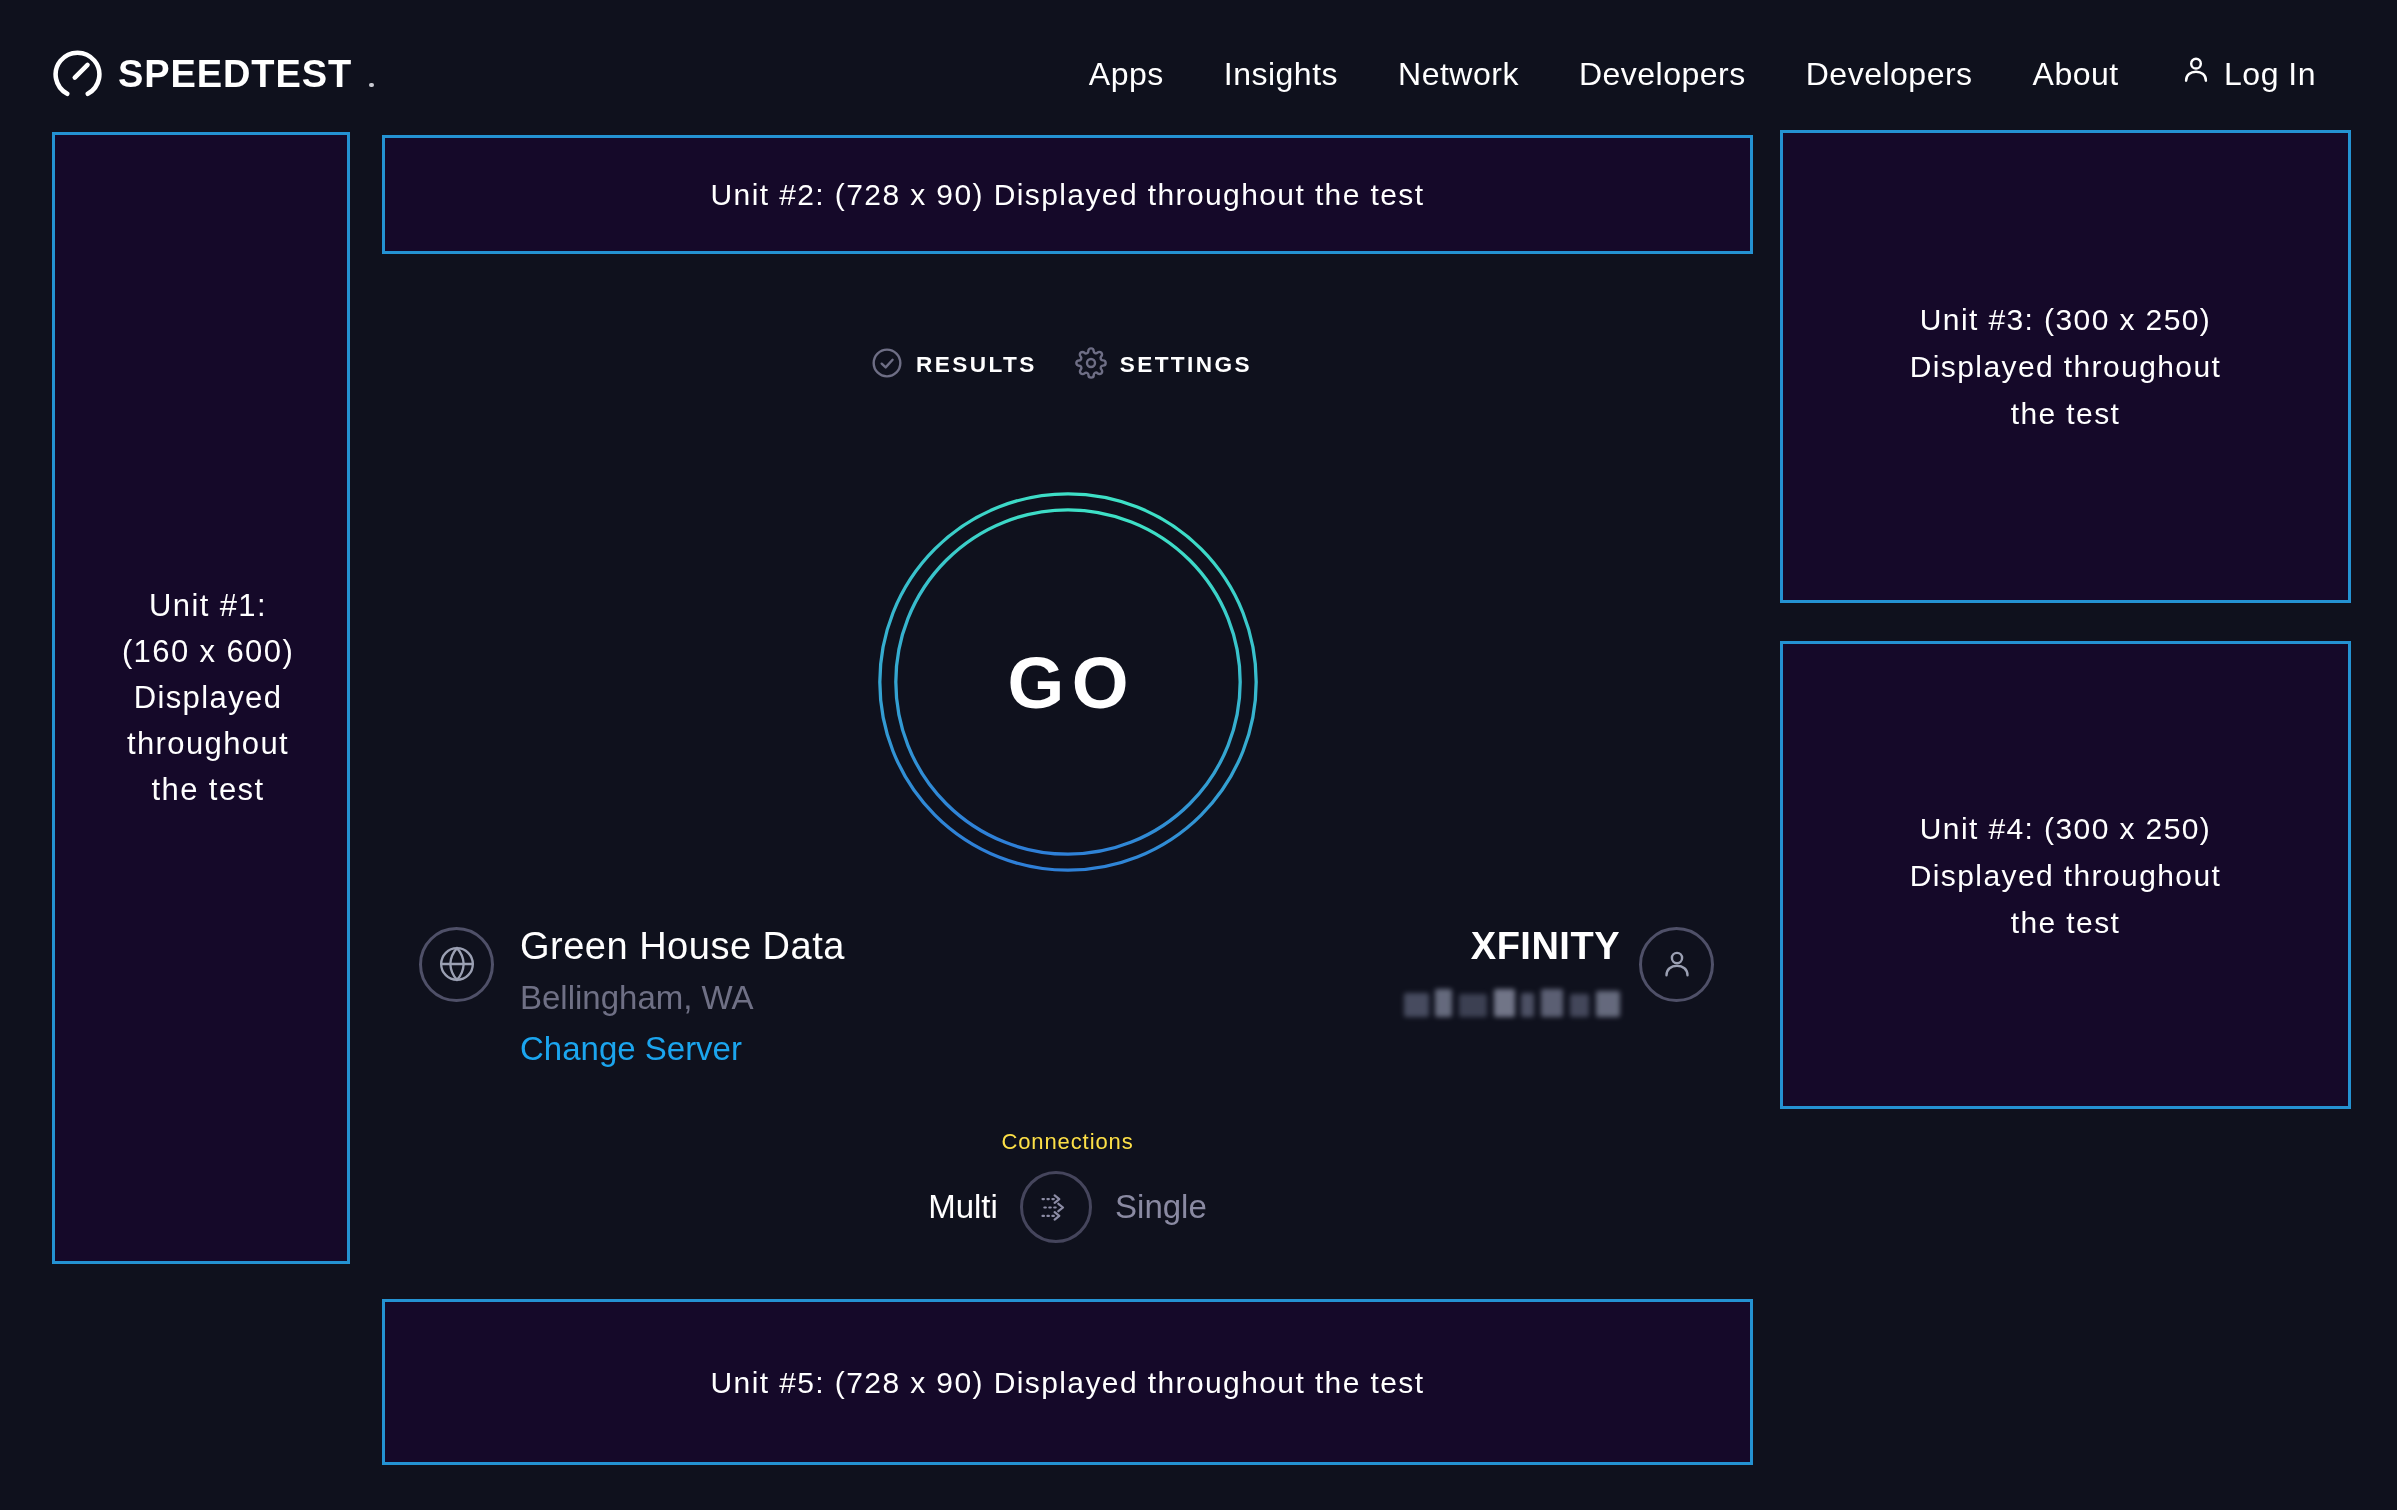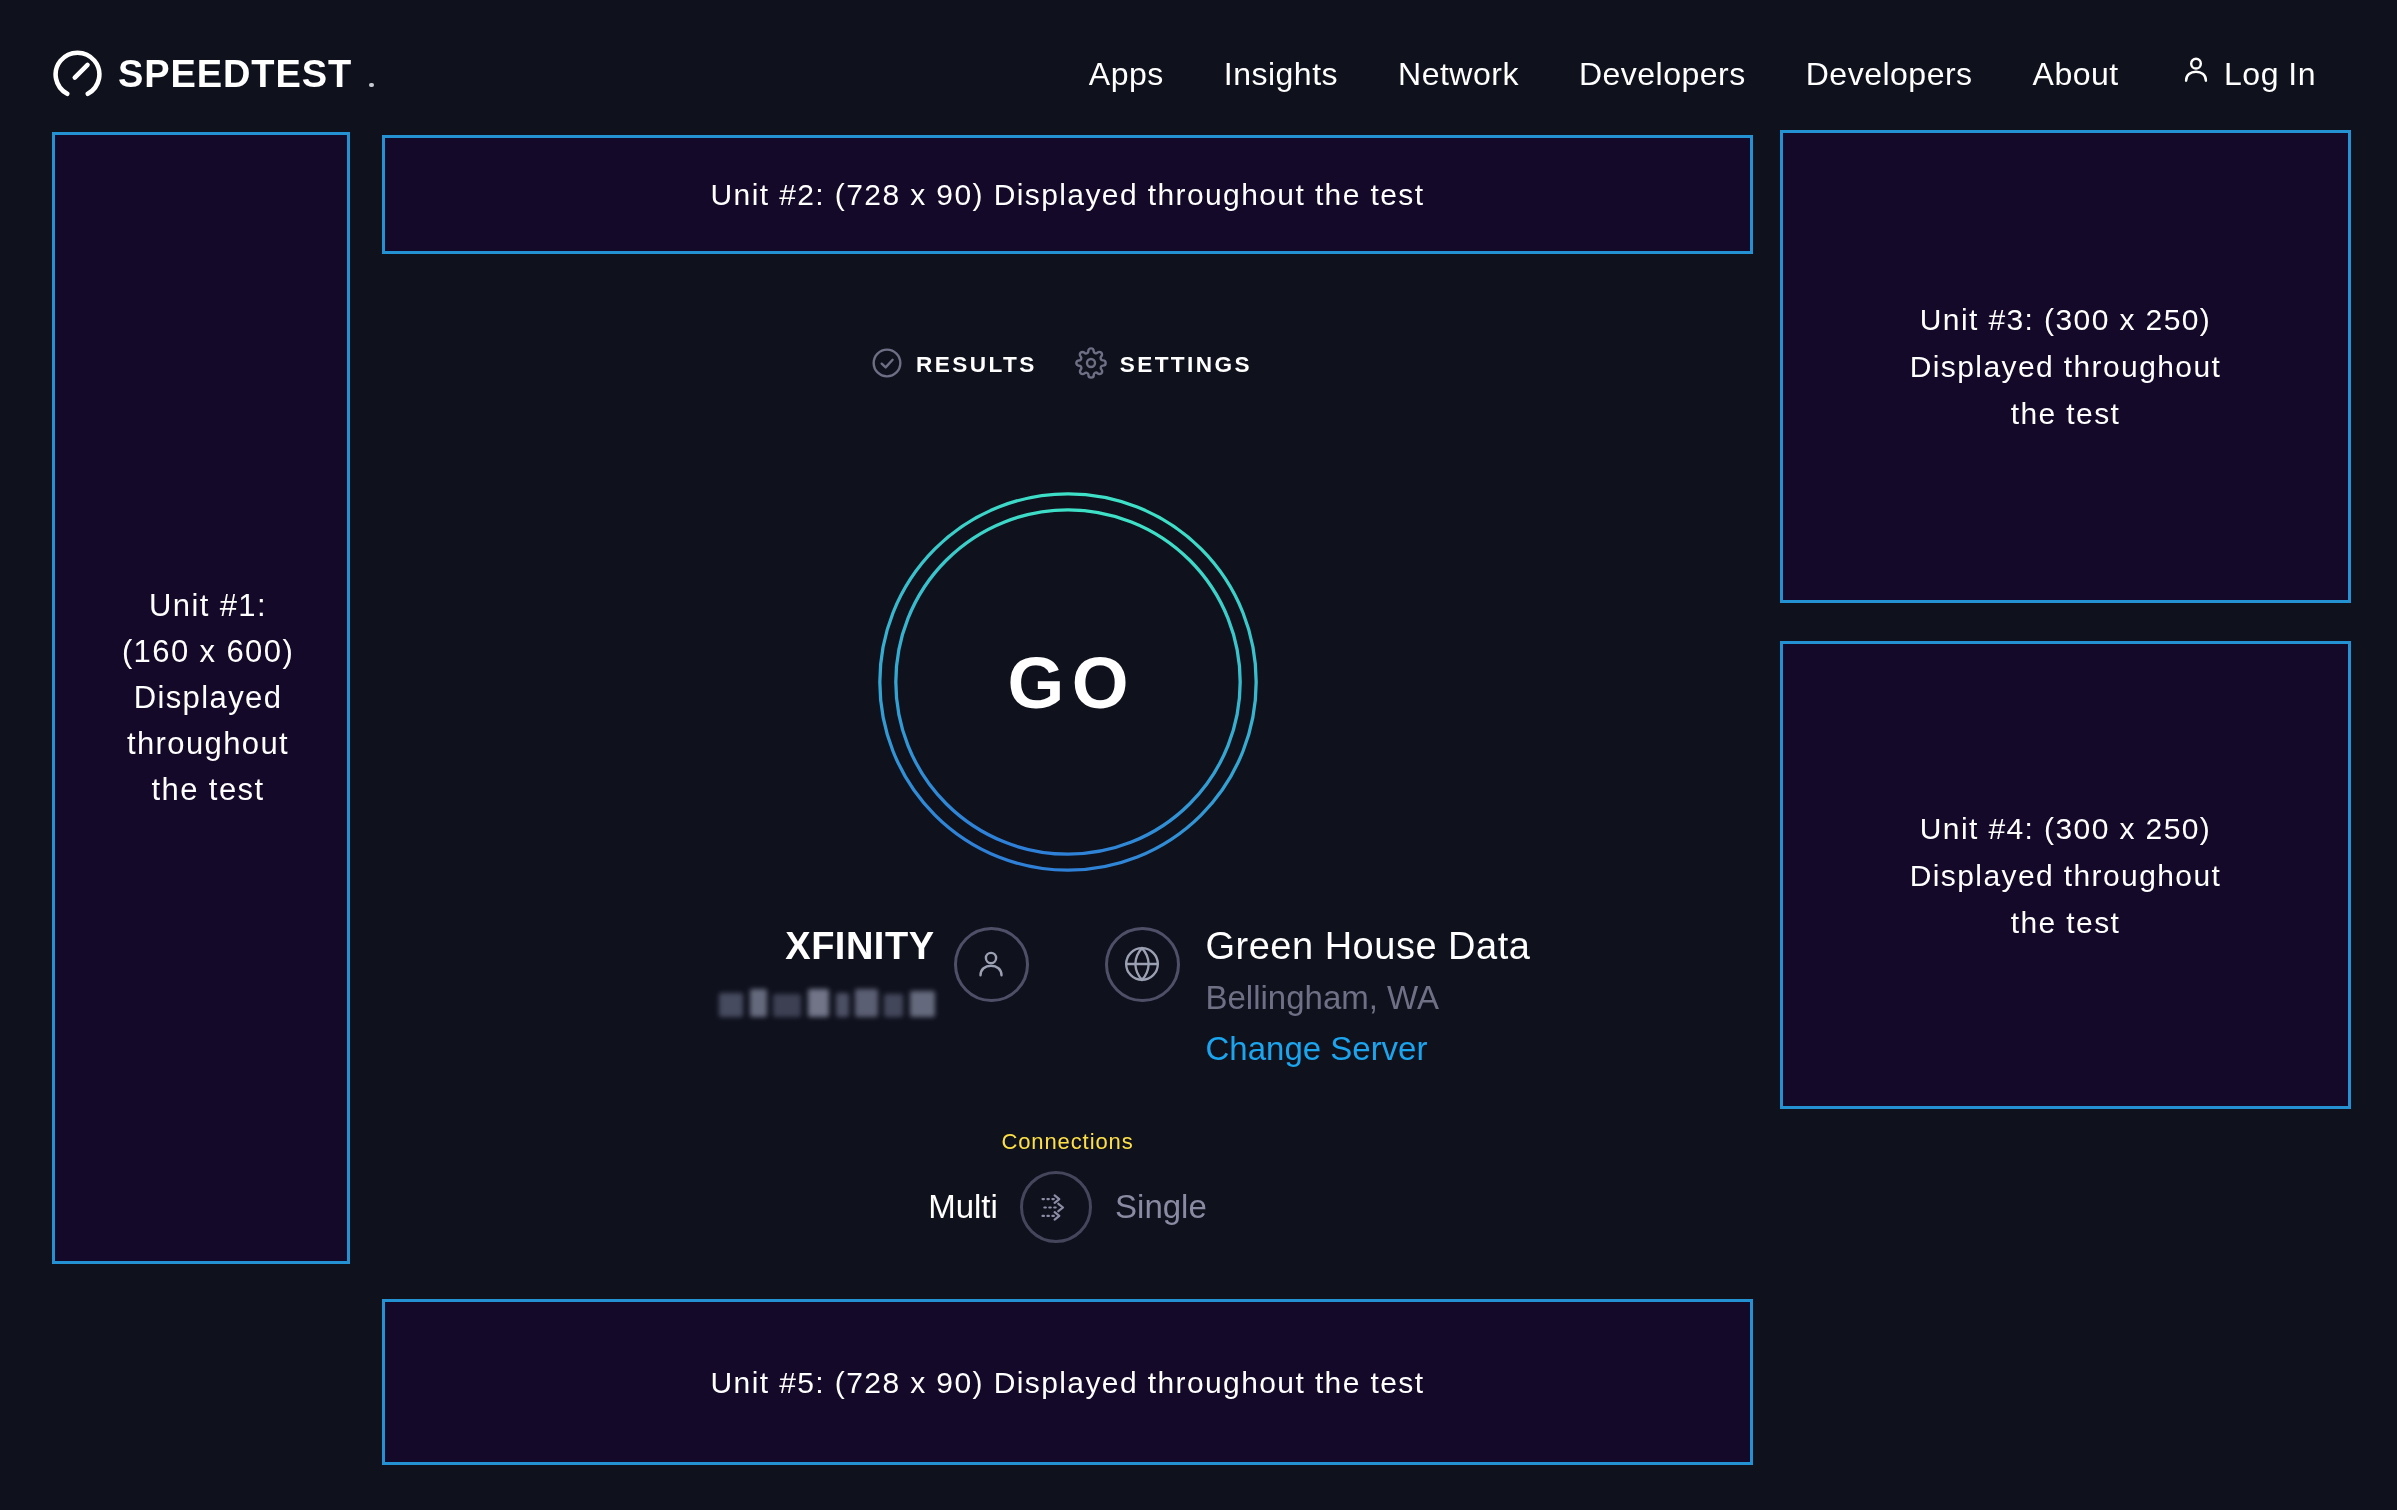--- a/index.html
+++ b/index.html
@@ -200,53 +200,53 @@
           <stop offset="100%" stop-color="#2e7ed8"></stop>
         </linearGradient>
       </defs>
       <circle cx="203" cy="203" r="200" stroke="url(#goRing)" stroke-width="3.5"></circle>
       <circle cx="203" cy="203" r="183" stroke="url(#goRing)" stroke-width="3.5"></circle>
     </svg>
     <span class="go-label">GO</span>
   </div>
 
   <div class="isp-row">
-    <div class="isp-half left">
-      <div class="isp-text-left">
-        <div class="isp-name">XFINITY</div>
-        <div class="redacted">
-          <span></span>
-            <span></span>
-            <span></span>
-            <span></span>
-            <span></span>
-            <span></span>
-            <span></span>
-            <span></span>
-        </div>
-      </div>
-      <div class="ring">
-        <svg width="36" height="36" viewBox="0 0 24 24" fill="none" stroke-width="1.6" stroke-linecap="round">
-          <circle cx="12" cy="8" r="3.4"></circle>
-          <path d="M5 19.5c0-4 3.1-6.3 7-6.3s7 2.3 7 6.3"></path>
-        </svg>
-      </div>
-    </div>
     <div class="isp-half right">
       <div class="ring">
         <svg width="40" height="40" viewBox="0 0 24 24" fill="none" stroke-width="1.4" stroke-linecap="round">
           <circle cx="12" cy="12" r="9.5"></circle>
           <line x1="2.5" y1="12" x2="21.5" y2="12"></line>
           <path d="M12 2.5a14.8 14.8 0 0 1 4 9.5 14.8 14.8 0 0 1-4 9.5 14.8 14.8 0 0 1-4-9.5 14.8 14.8 0 0 1 4-9.5z"></path>
         </svg>
       </div>
       <div class="server-text">
         <div class="server-name">Green House Data</div>
         <div class="server-loc">Bellingham, WA</div>
         <a class="change-server">Change Server</a>
+      </div>
+    </div>
+    <div class="isp-half left">
+      <div class="isp-text-left">
+        <div class="isp-name">XFINITY</div>
+        <div class="redacted">
+          <span></span>
+            <span></span>
+            <span></span>
+            <span></span>
+            <span></span>
+            <span></span>
+            <span></span>
+            <span></span>
+        </div>
+      </div>
+      <div class="ring">
+        <svg width="36" height="36" viewBox="0 0 24 24" fill="none" stroke-width="1.6" stroke-linecap="round">
+          <circle cx="12" cy="8" r="3.4"></circle>
+          <path d="M5 19.5c0-4 3.1-6.3 7-6.3s7 2.3 7 6.3"></path>
+        </svg>
       </div>
     </div>
   </div>
 
   <div class="connections">
     <div class="conn-title">Connections</div>
     <div class="conn-row">
       <span class="conn-label multi">Multi</span>
       <div class="toggle-circle">
         <span>

